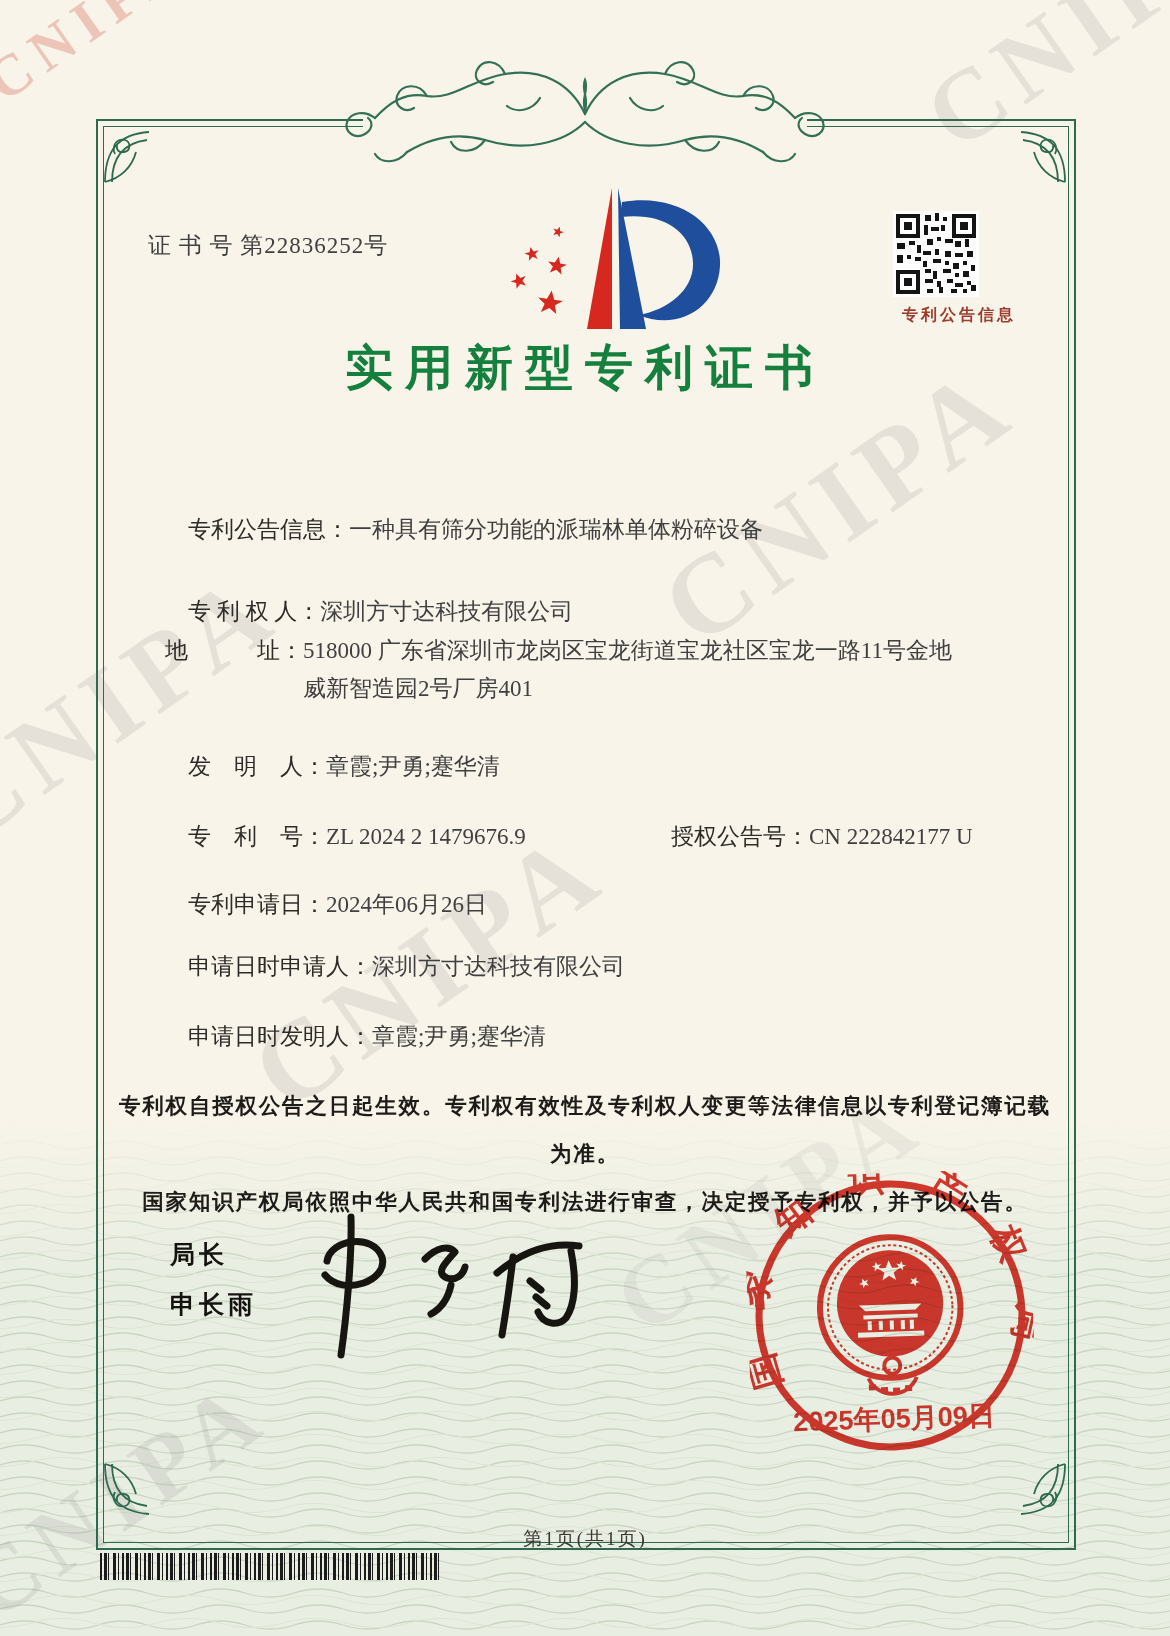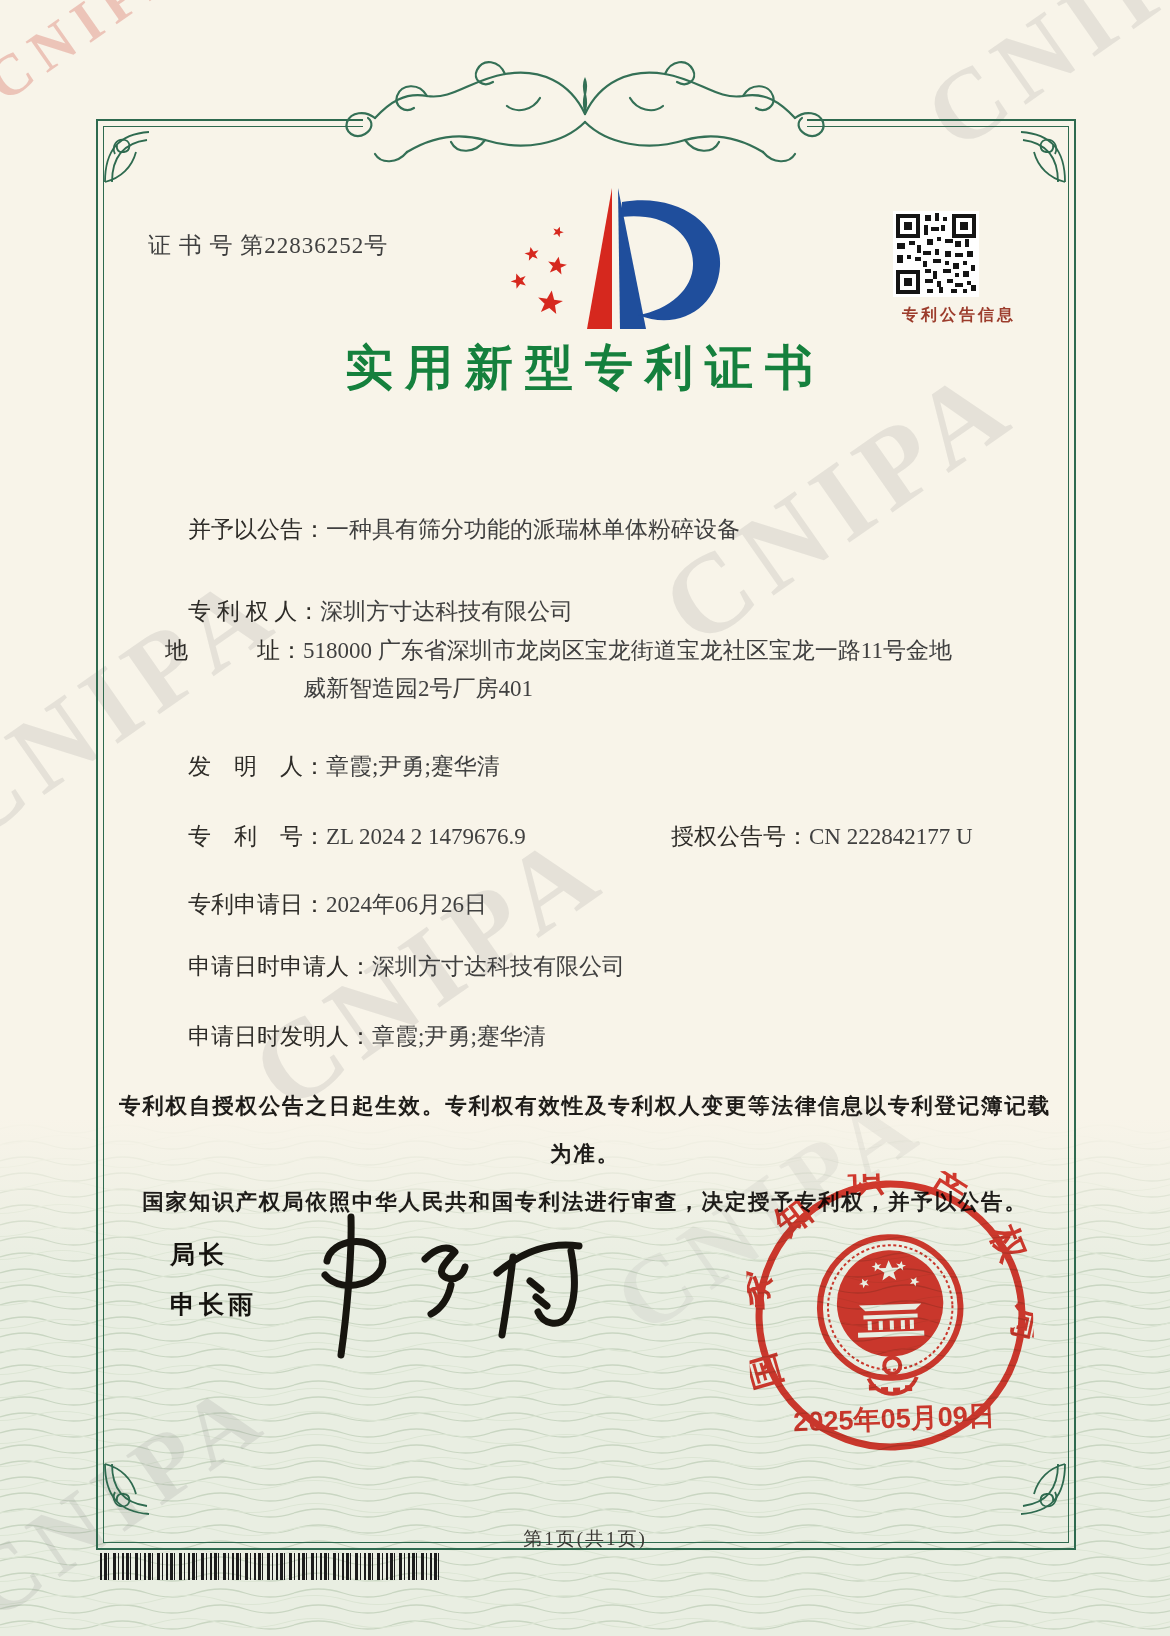--- a/index.html
+++ b/index.html
@@ -206,21 +206,21 @@
         <rect x="58" y="78" width="6" height="4"></rect>
         <rect x="70" y="78" width="4" height="4"></rect>
       <rect x="78" y="74" width="5" height="6"></rect>
     </g>
   </svg>
   <div class="qr-caption">专利公告信息</div>
 
   <div class="title">实用新型专利证书</div>
 
   <div class="row" style="top:473px;">
-    <span class="lbl">并予以公告：</span><span class="val">一种具有筛分功能的派瑞林单体粉碎设备</span>
+    <span class="lbl">专利公告信息：</span><span class="val">一种具有筛分功能的派瑞林单体粉碎设备</span>
   </div>
   <div class="row" style="top:555px;">
     <span class="lbl">专 利 权 人：</span><span class="val">深圳方寸达科技有限公司</span>
   </div>
   <div class="row row-flex" style="top:632px;">
     <span class="lbl">地　　　址：</span>
       <span class="val">518000 广东省深圳市龙岗区宝龙街道宝龙社区宝龙一路11号金地威新智造园2号厂房401</span>
   </div>
   <div class="row" style="top:710px;">
     <span class="lbl">发　明　人：</span><span class="val">章霞;尹勇;蹇华清</span>

